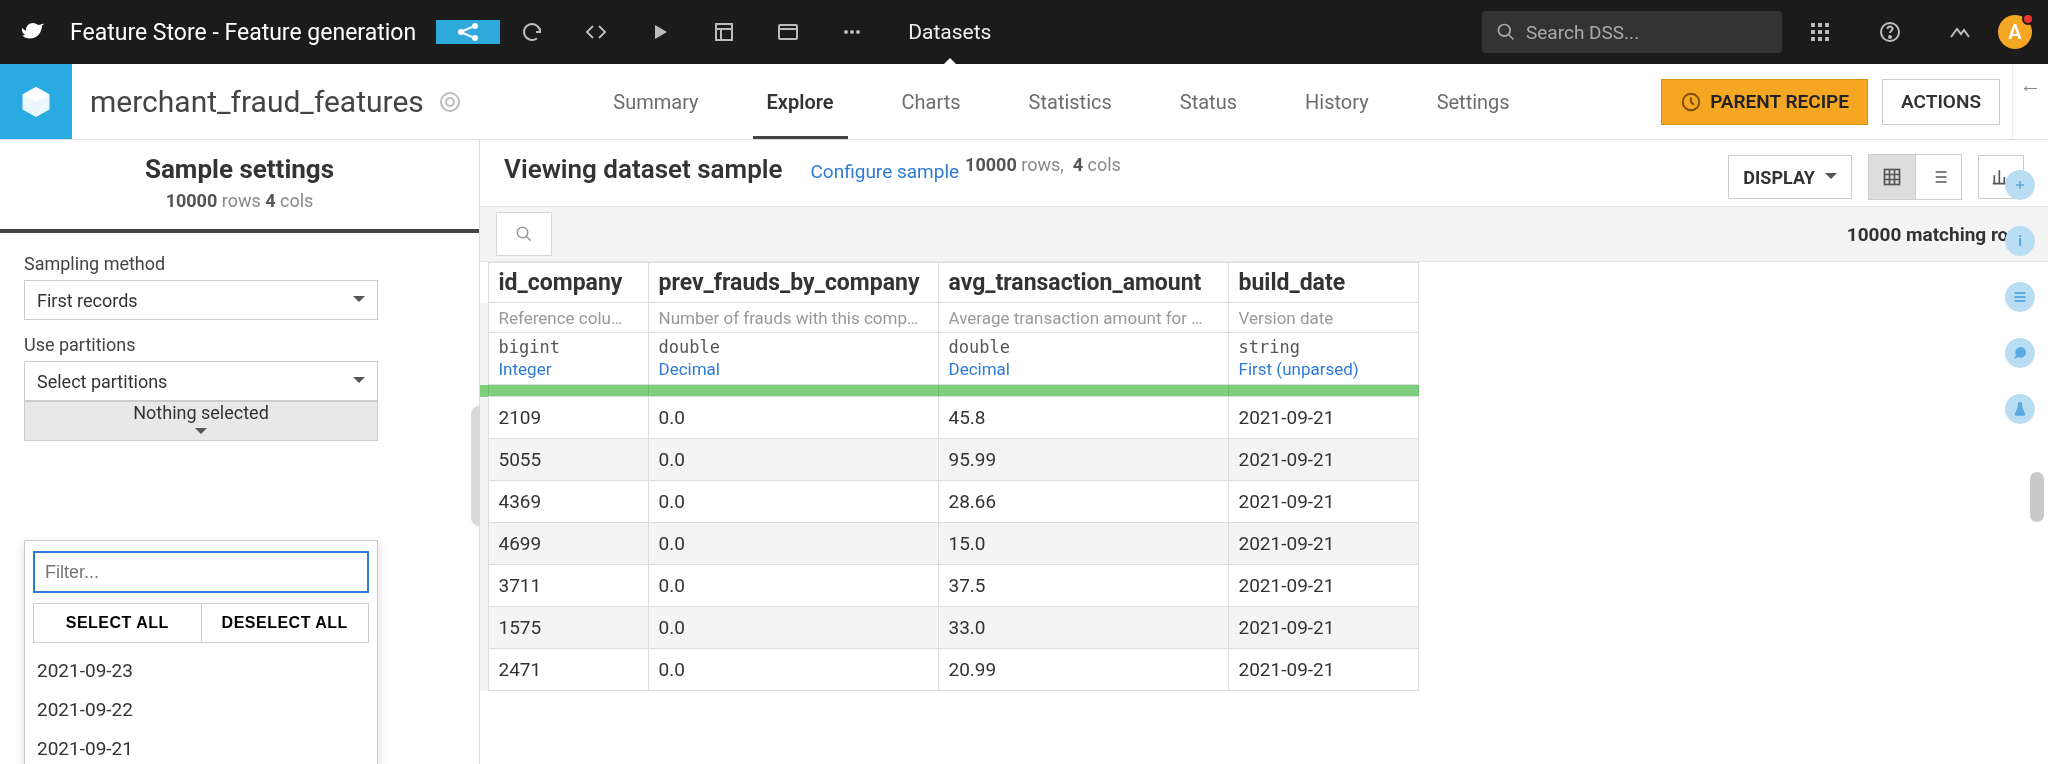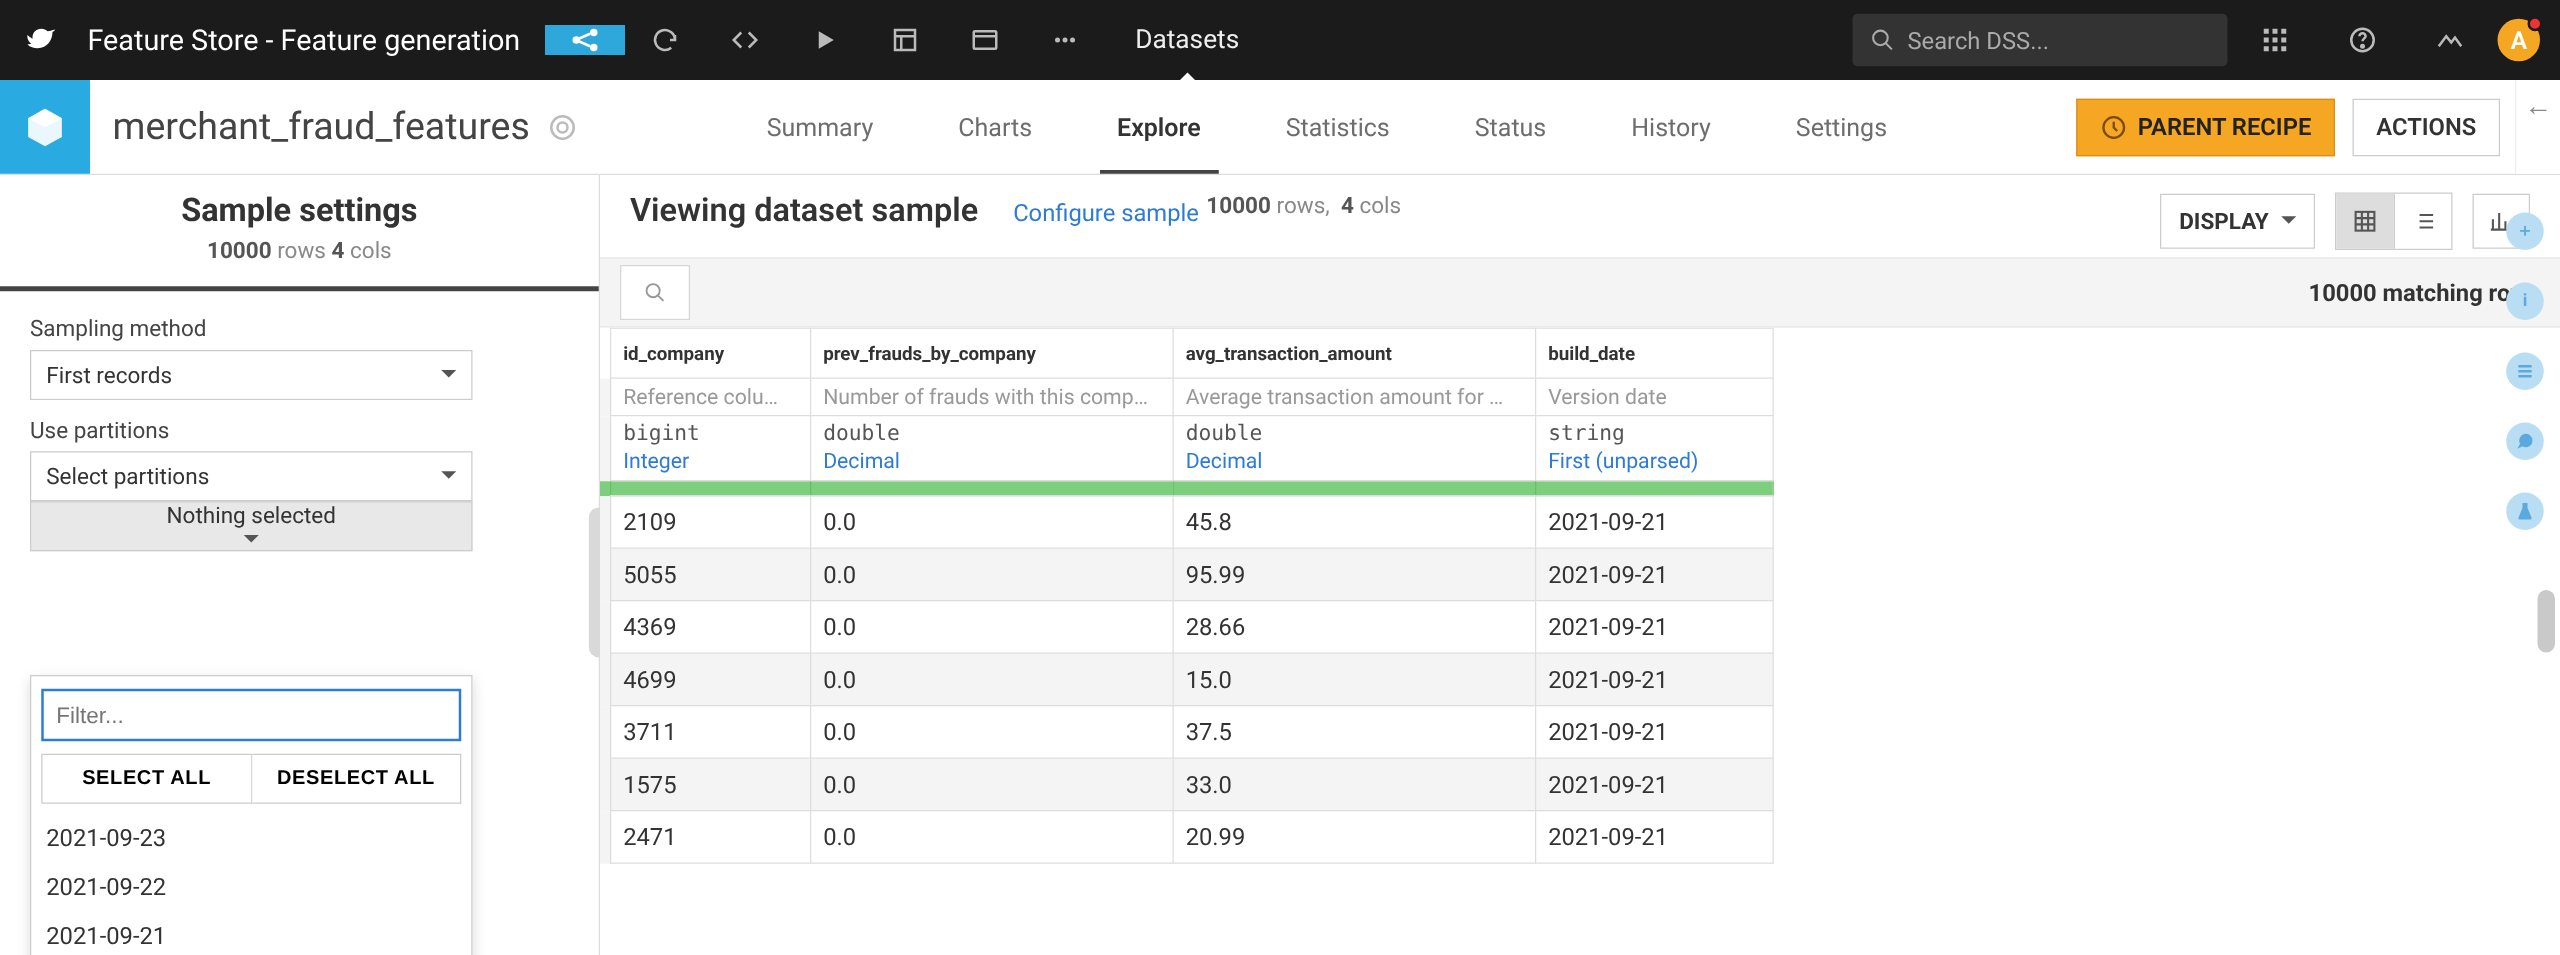--- a/index.html
+++ b/index.html
@@ -88,21 +88,21 @@
   .chartbtn { width:46px; height:44px; border:1px solid #ccc; display:flex; align-items:center; justify-content:center;}
 
   .toolbar-row { height:56px; background:#f4f4f4; border-top:1px solid #e5e5e5; border-bottom:1px solid #e5e5e5; display:flex; align-items:center; padding:0 16px; justify-content:space-between;}
   .search-cell { width:56px; height:44px; border:1px solid #d7d7d7; background:#fff; display:flex; align-items:center; justify-content:center; color:#999;}
   .matching { font-weight:700; font-size:19px; color:#333;}
 
   
   .tablewrap { overflow:auto; flex:1; position:relative;}
   table.data { border-collapse:collapse; background:#fff;}
   table.data th, table.data td { border:1px solid #ddd; padding:0 10px; text-align:left;}
-  table.data thead th { height:40px; font-size:15px; font-weight:700; background:#fff;}
+  table.data thead th { height:40px; font-size:23px; font-weight:700; background:#fff;}
   tr.descrow td { color:#999; font-size:17px; height:30px; }
   tr.typerow td { height:52px; vertical-align:top; padding-top:4px;}
   .stype { font-family: ui-monospace, SFMono-Regular, Menlo, monospace; color:#555; font-size:17px; display:block;}
   .meaning { color:#2e7bd6; font-size:17px; display:block; margin-top:2px;}
   tr.greenrow td{ background:#7dcf7d; height:12px; padding:0; border-left:1px solid #6abc6a; border-right:1px solid #6abc6a;}
   tbody.values td{ height:42px; font-size:19px;}
   tbody.values tr:nth-child(even) td{ background:#f4f4f4;}
   td.num { text-align:right; font-variant-numeric: tabular-nums;}
   col.c1{width:160px;} col.c2{width:290px;} col.c3{width:290px;} col.c4{width:190px;}
   .rowgutter{ width:6px; background:#f4f4f4; border:none !important; padding:0 !important;}
@@ -224,22 +224,22 @@
   </div>
   <div class="ds-title-wrap">
     <div class="ds-title">merchant_fraud_features</div>
     <svg width="24" height="24" viewBox="0 0 24 24" fill="none" stroke="#bbb" stroke-width="2">
         <circle cx="12" cy="12" r="9"></circle>
         <circle cx="12" cy="12" r="4"></circle>
       </svg>
   </div>
   <div class="ds-nav">
     <div class="ds-tab">Summary</div>
+    <div class="ds-tab active">Explore</div>
     <div class="ds-tab">Charts</div>
-    <div class="ds-tab active">Explore</div>
     <div class="ds-tab">Statistics</div>
     <div class="ds-tab">Status</div>
     <div class="ds-tab">History</div>
     <div class="ds-tab">Settings</div>
   </div>
   <div class="ds-actions">
     <div class="btn orange">
       <svg width="22" height="22" viewBox="0 0 24 24" fill="none" stroke="#7a4a00" stroke-width="2">
           <circle cx="12" cy="12" r="9"></circle>
           <path d="M12 7v5l3 3"></path>

